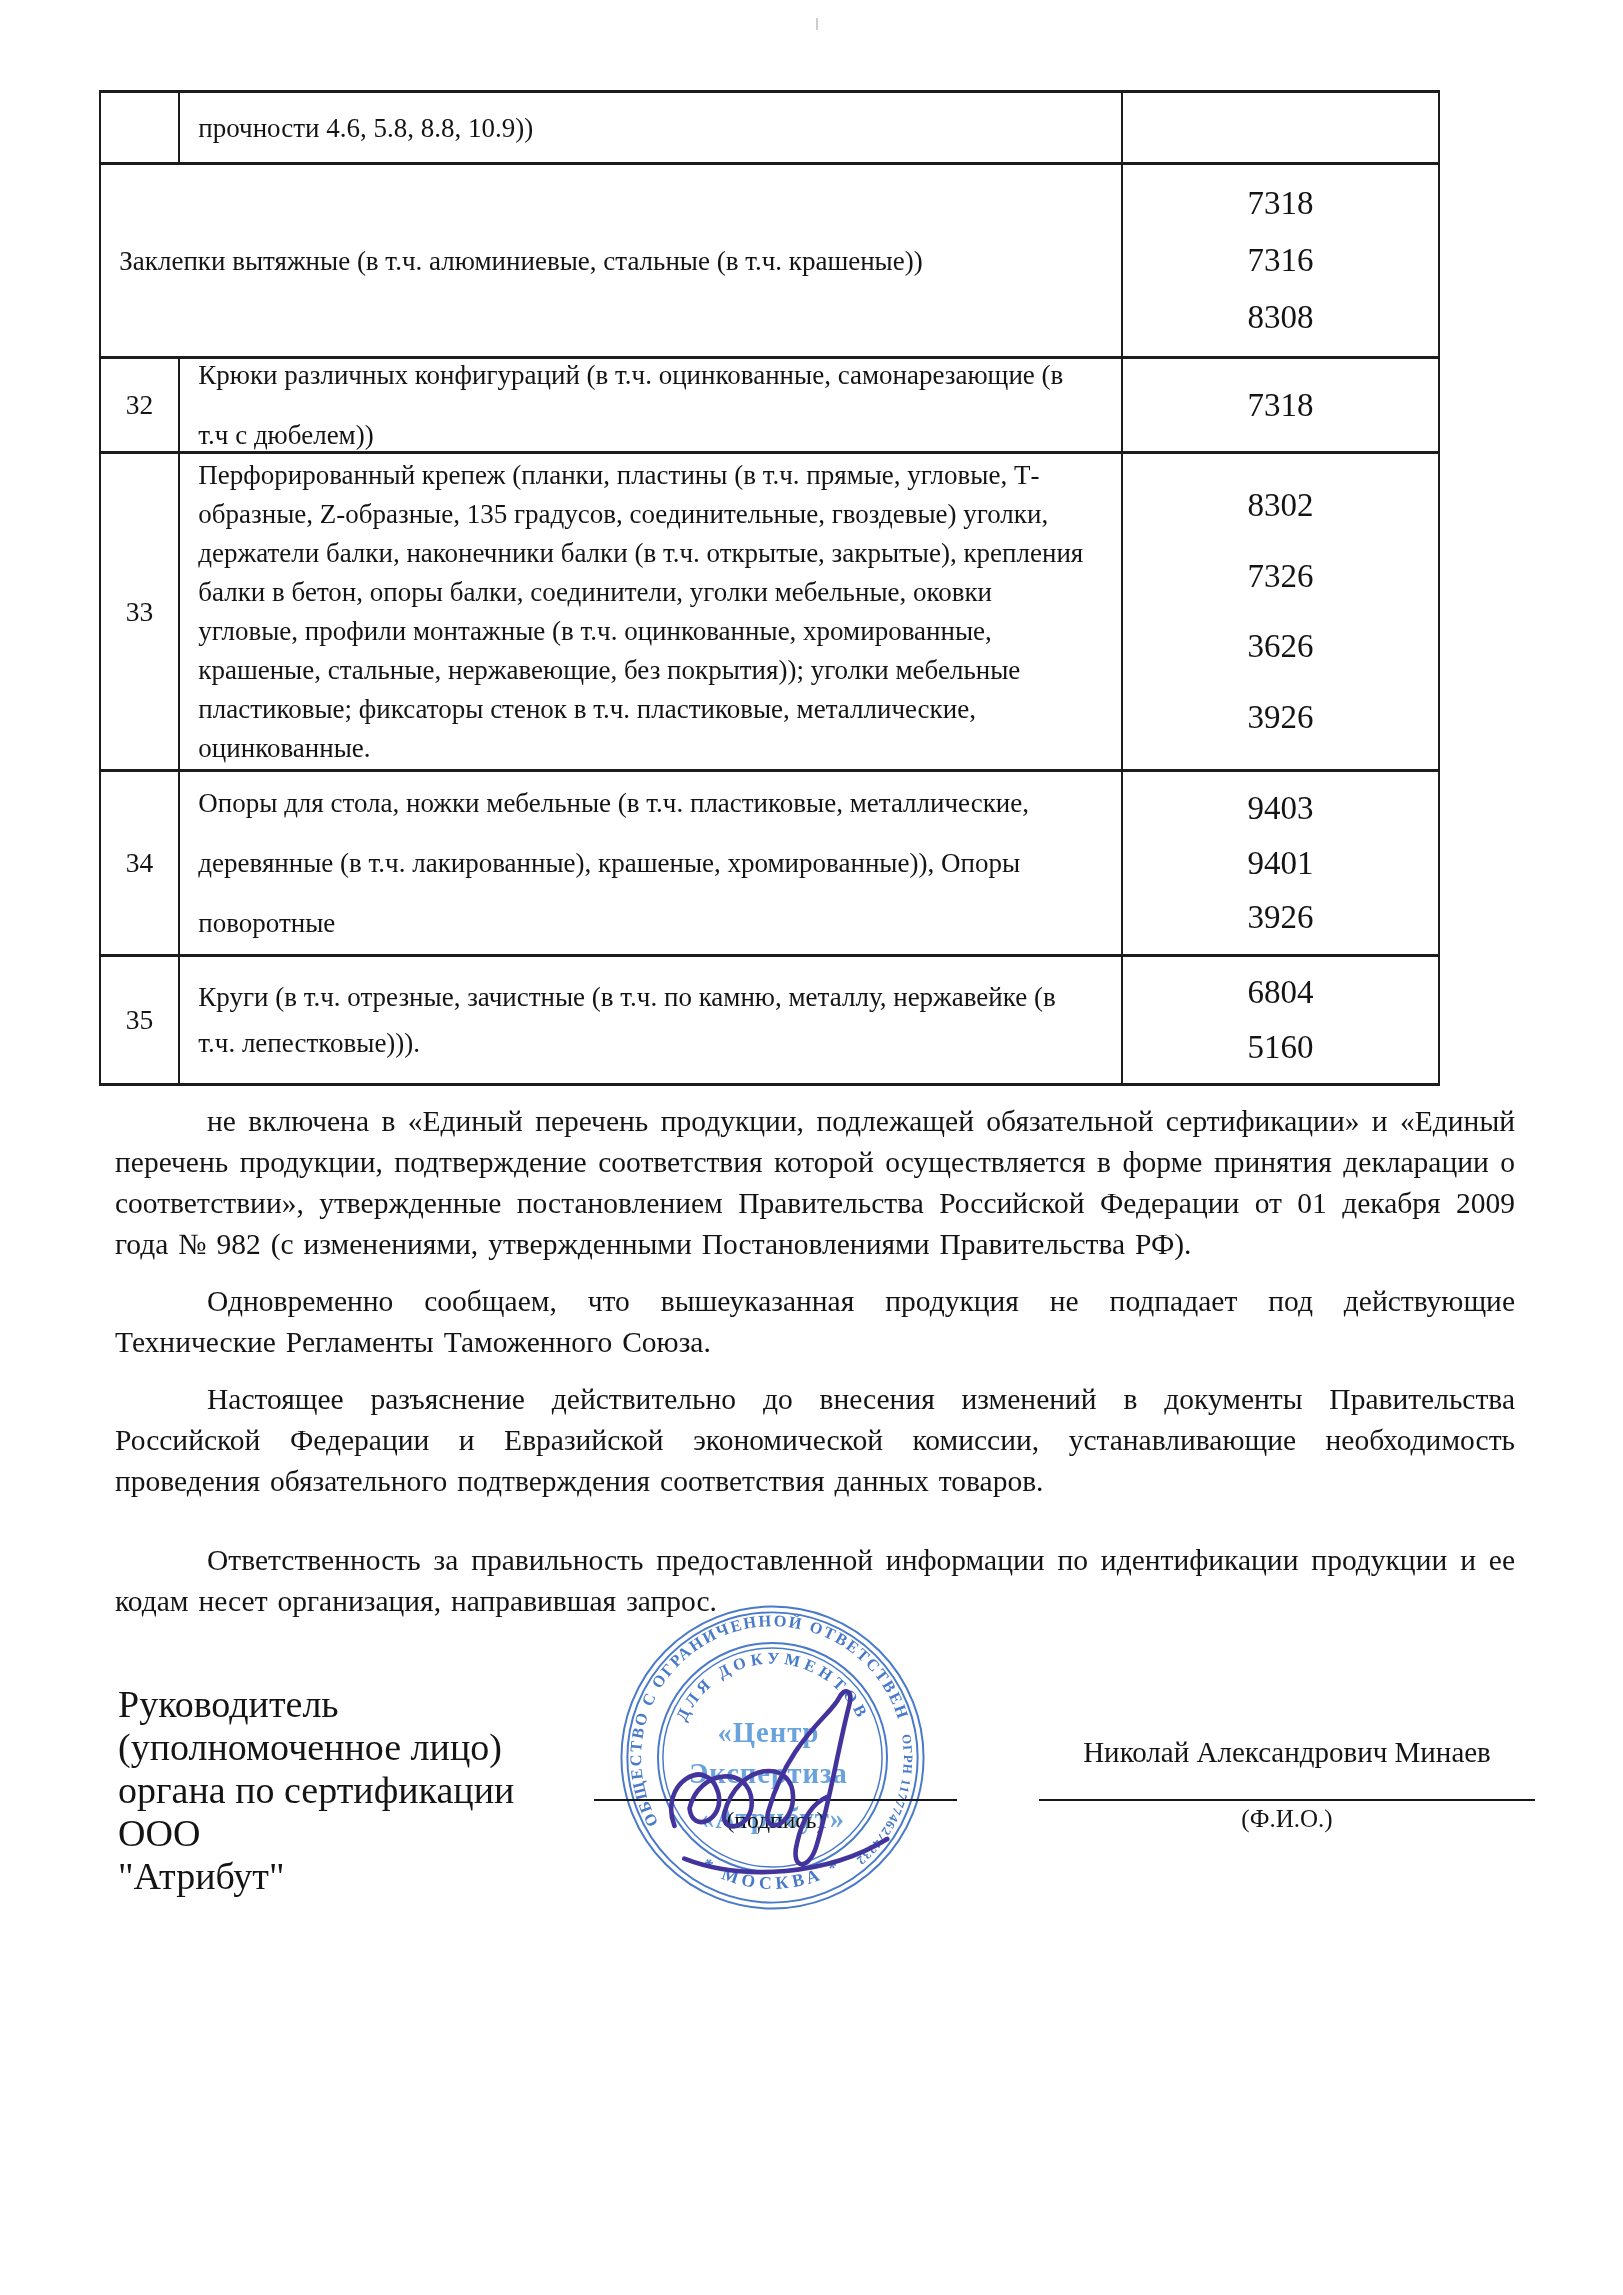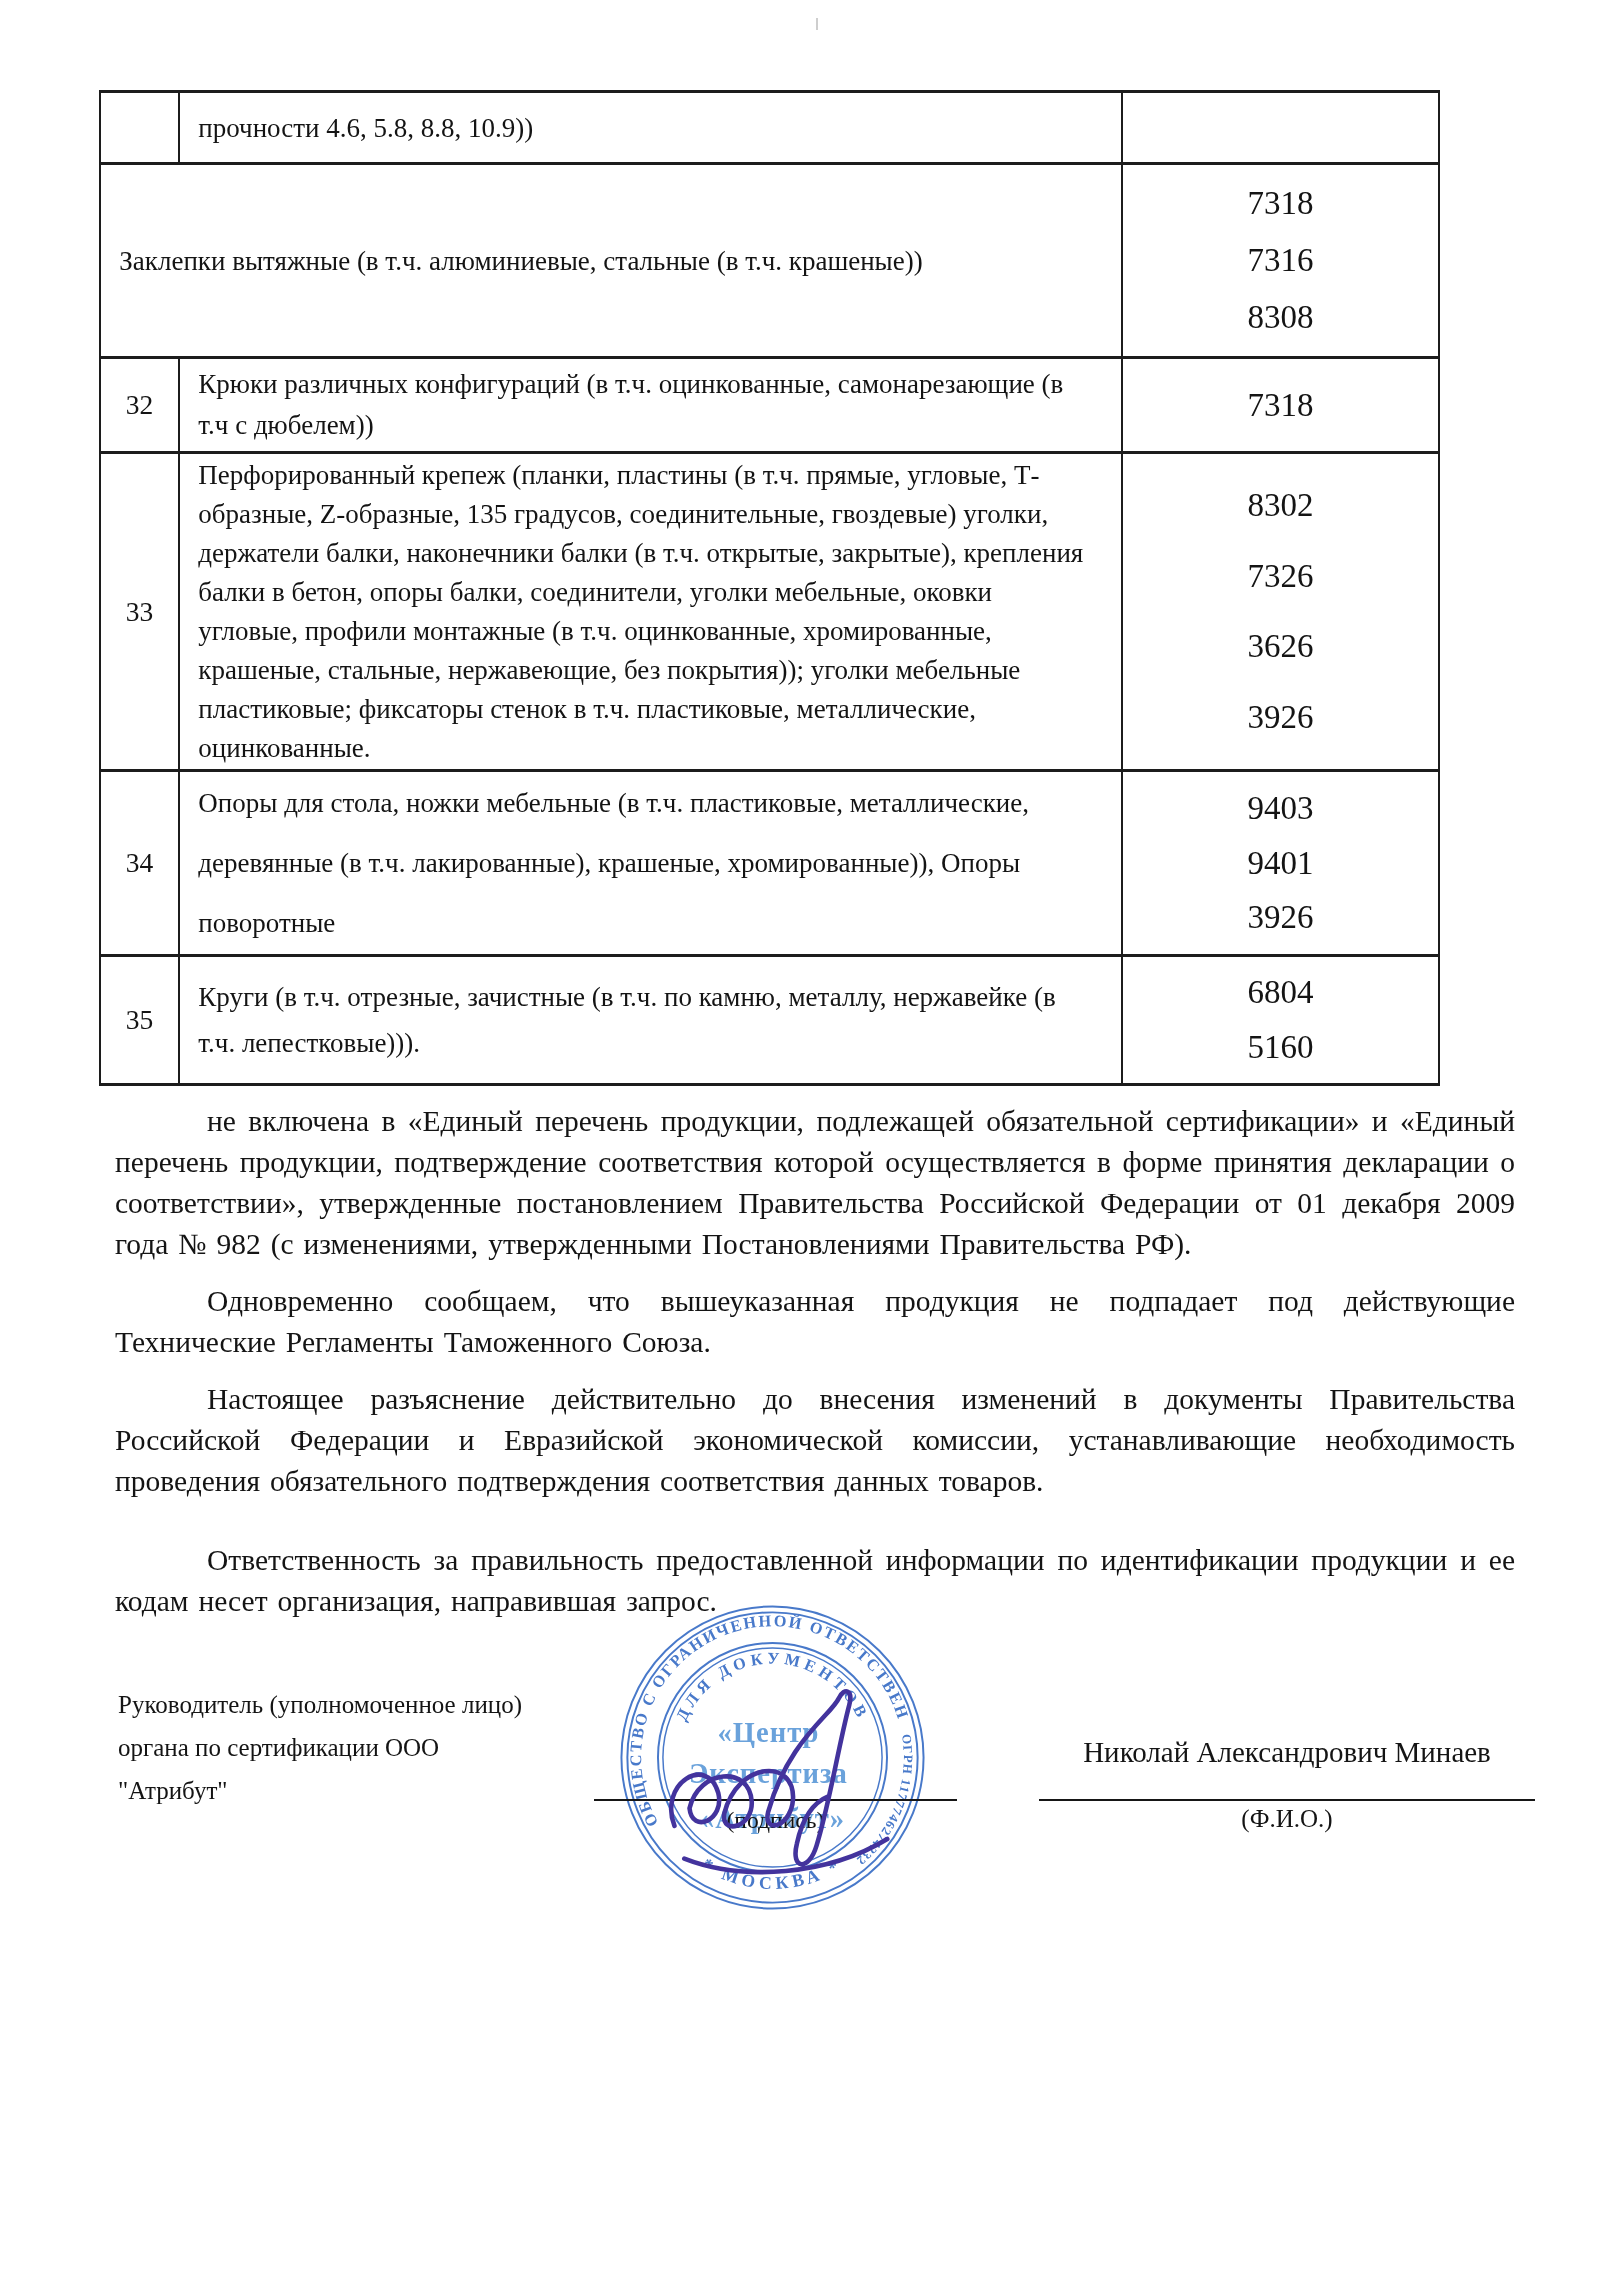--- a/index.html
+++ b/index.html
@@ -38,36 +38,36 @@
     justify-content:space-evenly;align-items:center;
     font-size:33px;
   }
   .ptable > div:nth-of-type(1){height:69px;}
   .ptable > div:nth-of-type(2){height:191px;}
   .ptable > div:nth-of-type(3){height:92px;}
   .ptable > div:nth-of-type(4){height:315px;}
   .ptable > div:nth-of-type(5){height:182px;}
   .ptable > div:nth-of-type(6){height:126px;}
   .ptable > div:nth-of-type(1) .c-text{align-items:flex-start;padding-top:14.4px;}
-  .ptable > div:nth-of-type(3) .c-text{line-height:41px;}
+  .ptable > div:nth-of-type(3) .c-text{line-height:60px;}
   .ptable > div:nth-of-type(4) .c-text{line-height:39px;}
   .ptable > div:nth-of-type(5) .c-text{line-height:60px;}
   .ptable > div:nth-of-type(6) .c-text{line-height:46px;}
   
   .paras{
     position:absolute;left:99px;top:1085px;width:1432px;
     font-size:29.5px;line-height:41px;
     text-align:justify;
   }
   .paras p{margin:16px;text-indent:92px;word-spacing:2.6px;}
   .paras p:nth-of-type(4){margin-top:38px;}
   
   .sig-left{
     position:absolute;left:118px;top:1683px;width:458px;
-    font-size:25px;line-height:43px;
+    font-size:38px;line-height:43px;
   }
   .fio-name{
     position:absolute;left:1039px;top:1736px;width:496px;
     text-align:center;font-size:29px;
   }
   .line-sign{position:absolute;left:594px;top:1799px;width:363px;border-top:2.6px solid #161616;z-index:4;}
   .line-fio{position:absolute;left:1039px;top:1799px;width:496px;border-top:2.6px solid #161616;z-index:4;}
   .cap-sign{position:absolute;left:594px;top:1807px;width:363px;text-align:center;font-size:23.6px;z-index:5;}
   .cap-fio{position:absolute;left:1039px;top:1805px;width:496px;text-align:center;font-size:25px;z-index:5;}
   

